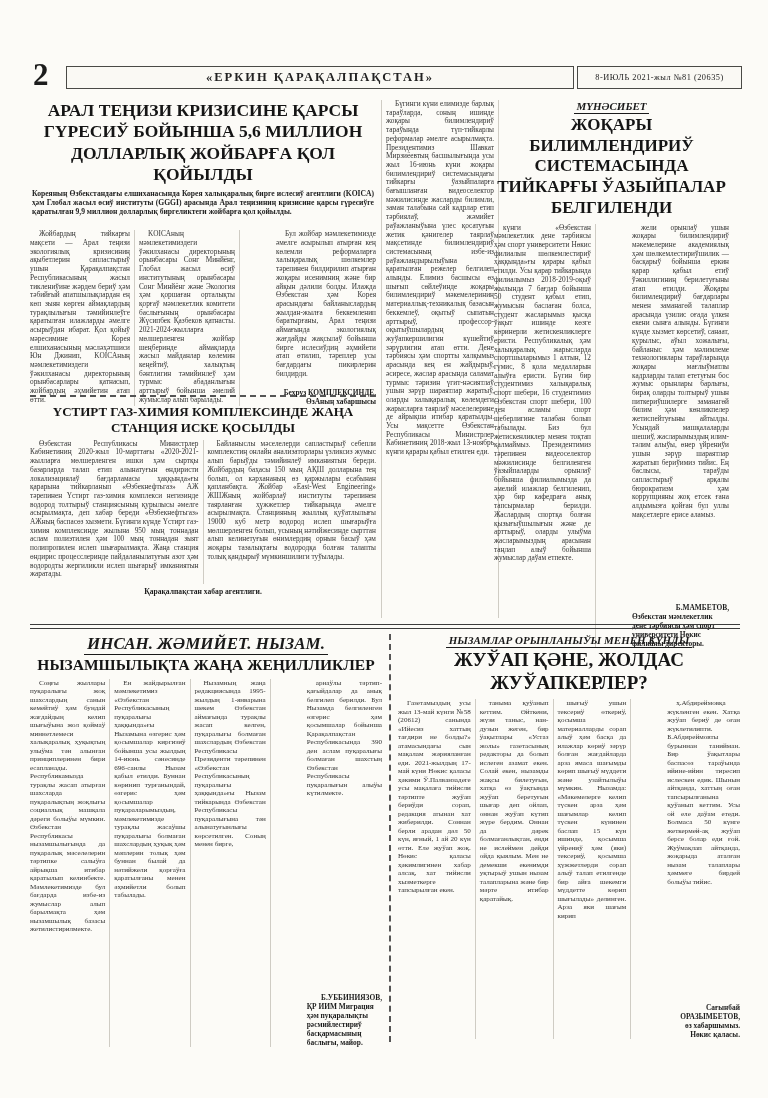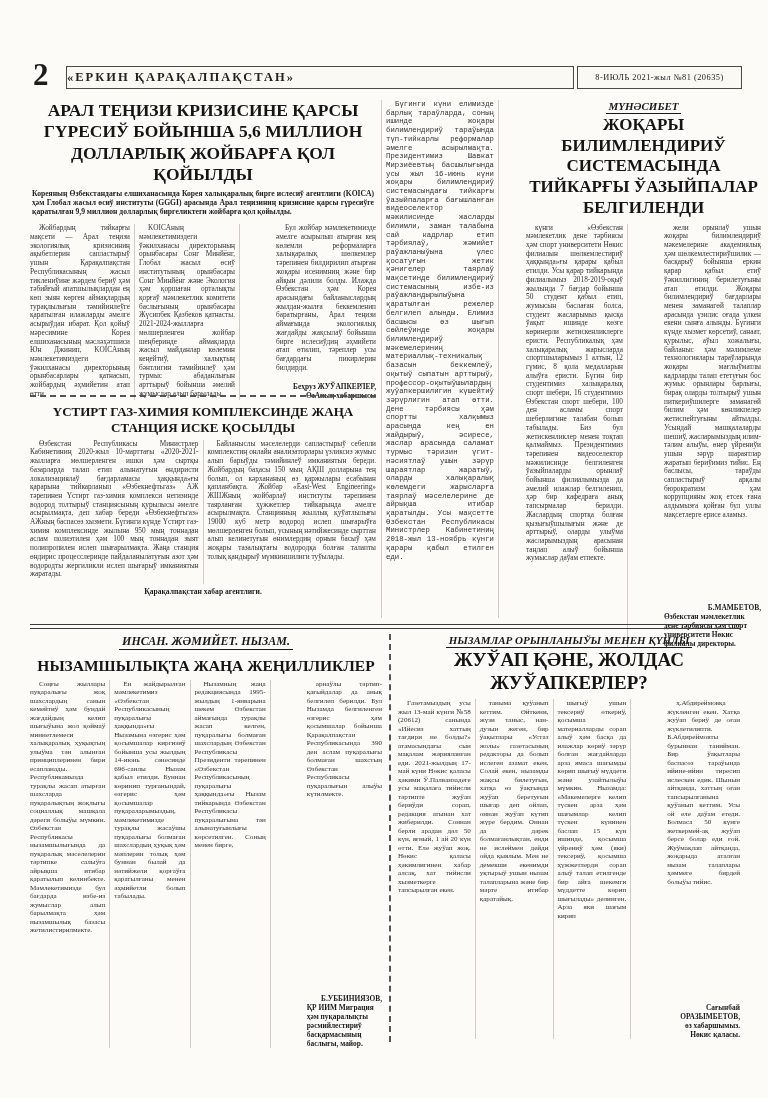--- a/index.html
+++ b/index.html
@@ -12,21 +12,21 @@
     position:relative;width:768px;height:1098px;
     background:#fcfbf7;color:#2b2b2b;overflow:hidden;
   }
   
   .page-num{
     position:absolute;left:33px;top:57px;
     font-size:31px;font-weight:bold;color:#1c1c1c;
   }
   .mast-box{
     position:absolute;left:66px;top:66px;width:506px;height:21px;
-    border:1px solid #4a4a46;display:flex;align-items:center;
+    border:1px solid #4a4a46;display:flex;align-items:center;justify-content:center;
     background:#faf9f4;
   }
   .mast-title{font-size:12.5px;font-weight:bold;letter-spacing:2px;color:#222;}
   .date-box{
     position:absolute;left:577px;top:66px;width:163px;height:21px;
     border:1px solid #4a4a46;display:flex;align-items:center;justify-content:center;
     background:#faf9f4;
   }
   .date-line{font-size:8.3px;letter-spacing:.5px;color:#222;white-space:nowrap;text-align:right;}
 
@@ -58,56 +58,56 @@
   .colflex .txt{flex:1;overflow:hidden;}
   .sig{font-weight:bold;color:#1d1d1d;font-size:7.4px;line-height:9px;}
   .sig .nm{text-align:right;}
   .sig .rl{text-align:left;}
   .byline-right{font-weight:bold;text-align:right;font-size:7.4px;line-height:9px;color:#1d1d1d;}
   .byline-center{font-weight:bold;text-align:center;font-size:7.6px;line-height:9px;color:#1d1d1d;}
 
   
   .art-a{position:absolute;left:30px;top:100px;width:346px;height:292px;}
   .art-a .headline{font-size:17.5px;}
-  .art-a .cols{height:176px;margin-top:8px;}
+  .art-a .cols{height:176px;margin-top:14px;}
 
   
   .dash-sep{position:absolute;left:30px;top:395px;width:346px;border-top:2px dashed #555;}
 
   
   .art-c{position:absolute;left:30px;top:404px;width:346px;height:214px;}
   .art-c .headline{font-size:13px;}
   .art-c .cols{height:144px;margin-top:4px;}
   .art-c .ncol{font-size:7.3px;}
   .art-c .byline-center{margin-top:3px;}
 
   
   .col-b{
     position:absolute;left:381px;top:100px;width:118px;height:518px;
     border-left:1px solid #cfccc4;border-right:1px solid #cfccc4;
     padding:0 4px;box-sizing:border-box;overflow:hidden;
-    font-size:7.3px;line-height:8.7px;text-align:justify;color:#333;font-family:Liberation Mono, monospace;
+    font-size:7.3px;line-height:8.7px;text-align:justify;color:#333;
   }
   .col-b p{margin:0;text-indent:9px;}
 
   
-  .art-b{position:absolute;left:526px;top:100px;width:235px;height:520px;}
+  .art-b{position:absolute;left:494px;top:100px;width:235px;height:520px;}
   .art-b .kicker{font-size:11px;margin-bottom:3px;}
   .art-b .headline{font-size:17px;}
   .art-b .cols{height:424px;margin-top:5px;}
 
   
   .rule-double{
     position:absolute;left:30px;top:624px;width:710px;height:3px;
     border-top:1.5px solid #3c3c3c;border-bottom:1px solid #3c3c3c;
   }
 
   
   .art-d{position:absolute;left:30px;top:634px;width:352px;height:414px;}
-  .art-d .kicker{font-size:12px;margin-bottom:8px;}
+  .art-d .kicker{font-size:17px;margin-bottom:2px;}
   .art-d .headline{font-size:15.5px;}
   .art-d .cols{height:368px;margin-top:4px;}
   .art-d .ncol{font-size:7.1px;line-height:8.5px;}
 
   .vdash{position:absolute;left:389px;top:634px;height:408px;border-left:2px dashed #555;}
 
   .art-e{position:absolute;left:398px;top:634px;width:342px;height:414px;}
   .art-e .kicker{font-size:11px;margin-bottom:2px;}
   .art-e .headline{font-size:19px;}
   .art-e .cols{height:340px;margin-top:5px;}
@@ -138,21 +138,21 @@
       <div class="ncol">
           <div class="inner">
             <p>KOICAның мәмлекетимиздеги ўәкилханасы директорының орынбасары Сонг Минйёнг, Глобал жасыл өсиў институтының орынбасары Сонг Минйёнг және Экология ҳәм қоршаған орталықты қорғаў мәмлекетлик комитети баслығының орынбасары Жүсипбек Қазбеков қатнасты. 2021-2024-жылларға мөлшерленген жойбар шеңберинде аймақларда жасыл майданлар көлемин кеңейтиў, халықтың бәнтлигин тәмийинлеў ҳәм турмыс абаданлығын арттырыў бойынша әмелий жумыслар алып барылады.</p>
           </div>
         </div>
       <div class="ncol colflex">
         <div class="inner txt">
             <p>Бул жойбар мәмлекетимизде әмелге асырылып атырған кең көлемли реформаларға халықаралық шөлкемлер тәрепинен билдирилип атырған жоқары исенимниң және бир айқын дәлили болды. Илажда Өзбекстан ҳәм Корея арасындағы байланыслардың жылдан-жылға беккемленип баратырғаны, Арал теңизи аймағында экологиялық жағдайды жақсылаў бойынша бирге ислесиўдиң әҳмийети атап өтилип, тәреплер усы бағдардағы пикирлерин билдирди.</p>
           </div>
         <div class="inner">
-          <div class="byline-right">Беҳруз ЖУЎАПКЕРЛЕР,</div>
+          <div class="byline-right">Беҳруз КОМПЛЕКСИНДЕ,</div>
           <div class="byline-right">ӨзАның хабаршысы</div>
         </div>
       </div>
     </div>
   </div>
 
   <div class="dash-sep"></div>
 
   <div class="art-c">
     <div class="headline">ҮСТИРТ ГАЗ-ХИМИЯ КОМПЛЕКСИНДЕ ЖАҢА СТАНЦИЯ ИСКЕ ҚОСЫЛДЫ</div>

